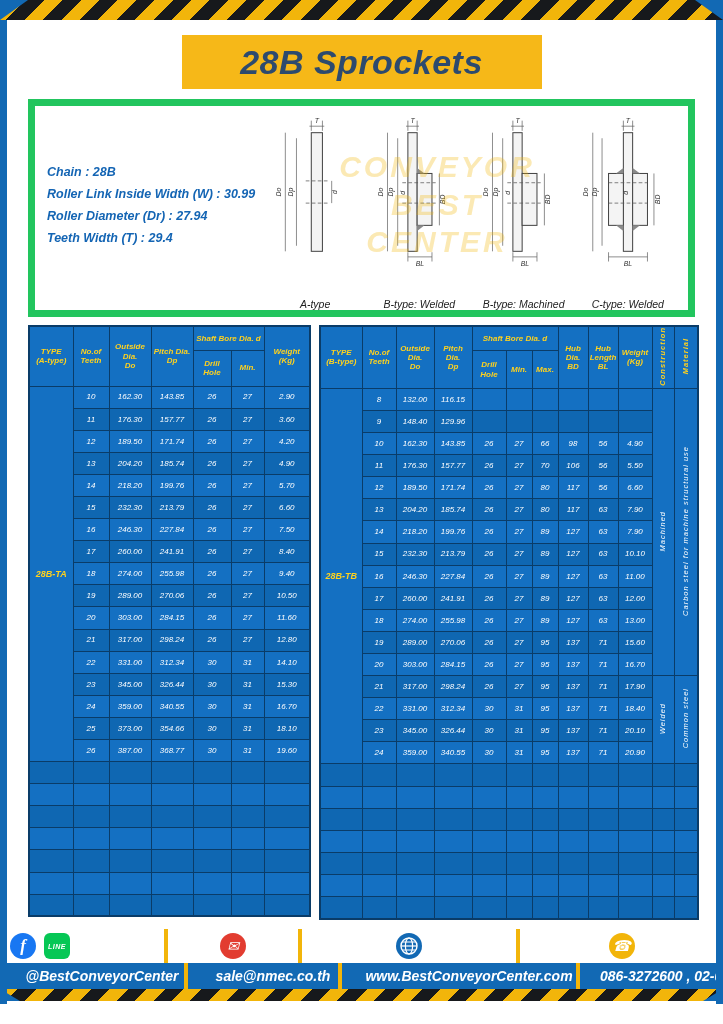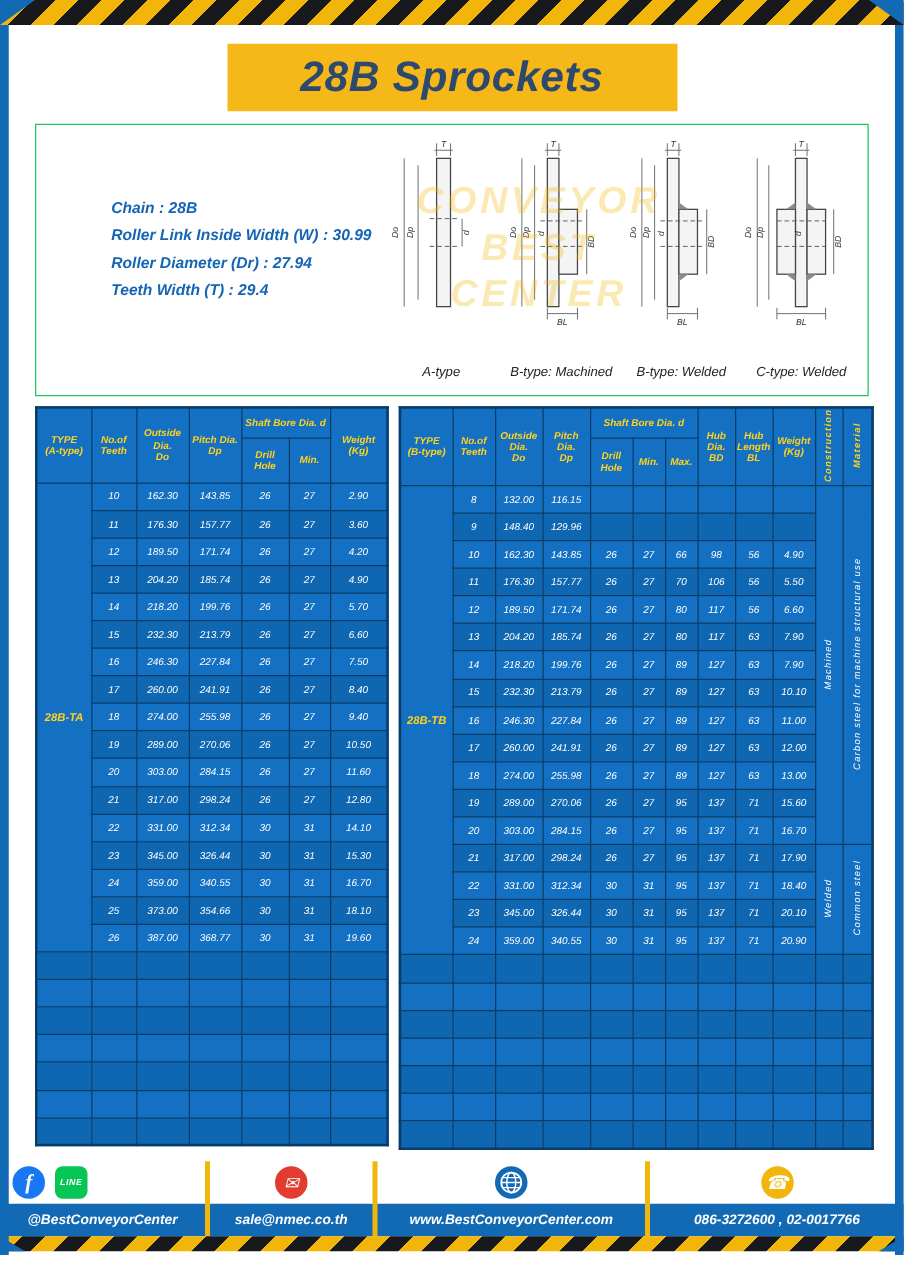--- a/index.html
+++ b/index.html
@@ -24,22 +24,22 @@
 
   
   .title-wrap { flex:none; margin-top:15px; display:flex; justify-content:center; }
   .title-box {
     width:360px; height:54px; background:#f6b818; color:#2d4a6e;
     font-size:34px; font-weight:bold; text-align:center; line-height:54px; letter-spacing:0.5px;
   }
 
   
   .diagram-box {
-    flex:none; margin:10px 28px 0; height:218px; border:1px solid #22c55e;
-    display:flex; position:relative; background:#fff;padding-left:48px;
+    flex:none; margin:10px 28px 0; height:218px; border:7px solid #22c55e;
+    display:flex; position:relative; background:#fff;
   }
   .specs { flex:none; width:228px; padding:56px 0 0 12px; color:#1465b4; font-weight:bold; font-size:12.5px; line-height:1.75; }
   .diagrams { flex:1; display:flex; justify-content:space-between; padding:10px 8px 4px 0; }
   .diagram { margin:0; display:flex; flex-direction:column; align-items:center; width:25%; }
   .diagram svg { width:96px; height:152px; flex:none; font-family:"Liberation Sans",sans-serif; }
   .diagram figcaption { font-size:10.5px; color:#222; padding-top:6px; white-space:nowrap;margin-top:24px; }
   .part { fill:#f4f4f4; stroke:#444; stroke-width:1.1; }
   .dash { stroke:#555; stroke-width:0.8; stroke-dasharray:4 2.5; }
   .dim  { stroke:#666; stroke-width:0.8; }
   .weld { fill:#8a8a8a; }
@@ -73,21 +73,21 @@
   .footer { flex:none; margin-top:12px; }
   .f-icons, .f-bar { display:flex; width:723px; }
   .f-icons { height:34px; background:#fff; }
   .f-bar { height:26px; background:#1269b4; }
   .iseg, .bseg { display:flex; align-items:center; justify-content:center; }
   .s1 { width:168px; flex:none; border-right:4px solid #f2b50a; }
   .s2 { width:134px; flex:none; border-right:4px solid #f2b50a; }
   .s3 { width:218px; flex:none; border-right:4px solid #f2b50a; }
   .s4 { flex:1; }
   .iseg.s1 { justify-content:flex-start; padding-left:10px; gap:8px; }
-  .bseg { color:#ffffff; font-weight:bold; font-size:11px; white-space:nowrap; }
+  .bseg { color:#ffffff; font-weight:bold; font-size:14px; white-space:nowrap;margin-left:20px; }
   .icon { width:26px; height:26px; border-radius:50%; display:flex; align-items:center; justify-content:center; flex:none; }
   .icon-fb { background:#1877f2; color:#fff; font-weight:bold; font-size:17px; font-family:"Liberation Serif",serif; }
   .icon-line { background:#06c755; border-radius:6px; color:#fff; font-weight:bold; font-size:7px; letter-spacing:0.5px; }
   .icon-mail { background:#e23c30; color:#fff; font-size:14px; }
   .icon-phone { background:#f2b50a; color:#fff; font-size:15px; }
   .icon-globe { background:#1269b4; }
   .icon-globe svg { width:20px; height:20px; }
 </style>
 </head>
 <body>
@@ -122,45 +122,20 @@
           <line class="dash" x1="38" y1="70" x2="62" y2="70"></line>
           <line class="dash" x1="38" y1="94" x2="62" y2="94"></line>
           <line class="dim" x1="16" y1="18" x2="16" y2="146"></line>
           <text class="lbl" transform="rotate(-90 11 82)" x="11" y="82" text-anchor="middle">Do</text>
           <line class="dim" x1="28" y1="24" x2="28" y2="140"></line>
           <text class="lbl" transform="rotate(-90 24 82)" x="24" y="82" text-anchor="middle">Dp</text>
           <line class="dim" x1="66" y1="70" x2="66" y2="94"></line>
           <text class="lbl" transform="rotate(-90 72 82)" x="72" y="82" text-anchor="middle">d</text>
         </svg>
         <figcaption>A-type</figcaption>
-      </figure>
-
-      <figure class="diagram">
-        <svg viewBox="0 0 96 164">
-          <line class="dim" x1="34" y1="11" x2="48" y2="11"></line>
-          <line class="dim" x1="36" y1="5" x2="36" y2="16"></line>
-          <line class="dim" x1="46" y1="5" x2="46" y2="16"></line>
-          <text class="lbl" x="41" y="8" text-anchor="middle">T</text>
-          <rect class="part" x="36" y="18" width="10" height="128"></rect>
-          <rect class="part" x="46" y="62" width="16" height="56"></rect>
-          <line class="dash" x1="30" y1="72" x2="66" y2="72"></line>
-          <line class="dash" x1="30" y1="94" x2="66" y2="94"></line>
-          <line class="dim" x1="14" y1="18" x2="14" y2="146"></line>
-          <text class="lbl" transform="rotate(-90 9 82)" x="9" y="82" text-anchor="middle">Do</text>
-          <line class="dim" x1="25" y1="24" x2="25" y2="140"></line>
-          <text class="lbl" transform="rotate(-90 20 82)" x="20" y="82" text-anchor="middle">Dp</text>
-          <text class="lbl" transform="rotate(-90 33 83)" x="33" y="83" text-anchor="middle">d</text>
-          <line class="dim" x1="70" y1="62" x2="70" y2="118"></line>
-          <text class="lbl" transform="rotate(-90 76 90)" x="76" y="90" text-anchor="middle">BD</text>
-          <line class="dim" x1="36" y1="152" x2="62" y2="152"></line>
-          <line class="dim" x1="36" y1="147" x2="36" y2="157"></line>
-          <line class="dim" x1="62" y1="147" x2="62" y2="157"></line>
-          <text class="lbl" x="49" y="162" text-anchor="middle">BL</text>
-        </svg>
-        <figcaption>B-type: Machined</figcaption>
       </figure>
 
       <figure class="diagram">
         <svg viewBox="0 0 96 164">
           <line class="dim" x1="34" y1="11" x2="48" y2="11"></line>
           <line class="dim" x1="36" y1="5" x2="36" y2="16"></line>
           <line class="dim" x1="46" y1="5" x2="46" y2="16"></line>
           <text class="lbl" x="41" y="8" text-anchor="middle">T</text>
           <rect class="part" x="36" y="18" width="10" height="128"></rect>
           <rect class="part" x="46" y="62" width="16" height="56"></rect>
@@ -174,20 +149,45 @@
           <text class="lbl" transform="rotate(-90 20 82)" x="20" y="82" text-anchor="middle">Dp</text>
           <text class="lbl" transform="rotate(-90 33 83)" x="33" y="83" text-anchor="middle">d</text>
           <line class="dim" x1="70" y1="62" x2="70" y2="118"></line>
           <text class="lbl" transform="rotate(-90 76 90)" x="76" y="90" text-anchor="middle">BD</text>
           <line class="dim" x1="36" y1="152" x2="62" y2="152"></line>
           <line class="dim" x1="36" y1="147" x2="36" y2="157"></line>
           <line class="dim" x1="62" y1="147" x2="62" y2="157"></line>
           <text class="lbl" x="49" y="162" text-anchor="middle">BL</text>
         </svg>
         <figcaption>B-type: Welded</figcaption>
+      </figure>
+
+      <figure class="diagram">
+        <svg viewBox="0 0 96 164">
+          <line class="dim" x1="34" y1="11" x2="48" y2="11"></line>
+          <line class="dim" x1="36" y1="5" x2="36" y2="16"></line>
+          <line class="dim" x1="46" y1="5" x2="46" y2="16"></line>
+          <text class="lbl" x="41" y="8" text-anchor="middle">T</text>
+          <rect class="part" x="36" y="18" width="10" height="128"></rect>
+          <rect class="part" x="46" y="62" width="16" height="56"></rect>
+          <line class="dash" x1="30" y1="72" x2="66" y2="72"></line>
+          <line class="dash" x1="30" y1="94" x2="66" y2="94"></line>
+          <line class="dim" x1="14" y1="18" x2="14" y2="146"></line>
+          <text class="lbl" transform="rotate(-90 9 82)" x="9" y="82" text-anchor="middle">Do</text>
+          <line class="dim" x1="25" y1="24" x2="25" y2="140"></line>
+          <text class="lbl" transform="rotate(-90 20 82)" x="20" y="82" text-anchor="middle">Dp</text>
+          <text class="lbl" transform="rotate(-90 33 83)" x="33" y="83" text-anchor="middle">d</text>
+          <line class="dim" x1="70" y1="62" x2="70" y2="118"></line>
+          <text class="lbl" transform="rotate(-90 76 90)" x="76" y="90" text-anchor="middle">BD</text>
+          <line class="dim" x1="36" y1="152" x2="62" y2="152"></line>
+          <line class="dim" x1="36" y1="147" x2="36" y2="157"></line>
+          <line class="dim" x1="62" y1="147" x2="62" y2="157"></line>
+          <text class="lbl" x="49" y="162" text-anchor="middle">BL</text>
+        </svg>
+        <figcaption>B-type: Machined</figcaption>
       </figure>
 
       <figure class="diagram">
         <svg viewBox="0 0 96 164">
           <line class="dim" x1="41" y1="11" x2="55" y2="11"></line>
           <line class="dim" x1="43" y1="5" x2="43" y2="16"></line>
           <line class="dim" x1="53" y1="5" x2="53" y2="16"></line>
           <text class="lbl" x="48" y="8" text-anchor="middle">T</text>
           <rect class="part" x="43" y="18" width="10" height="128"></rect>
           <rect class="part" x="27" y="62" width="16" height="56"></rect>

